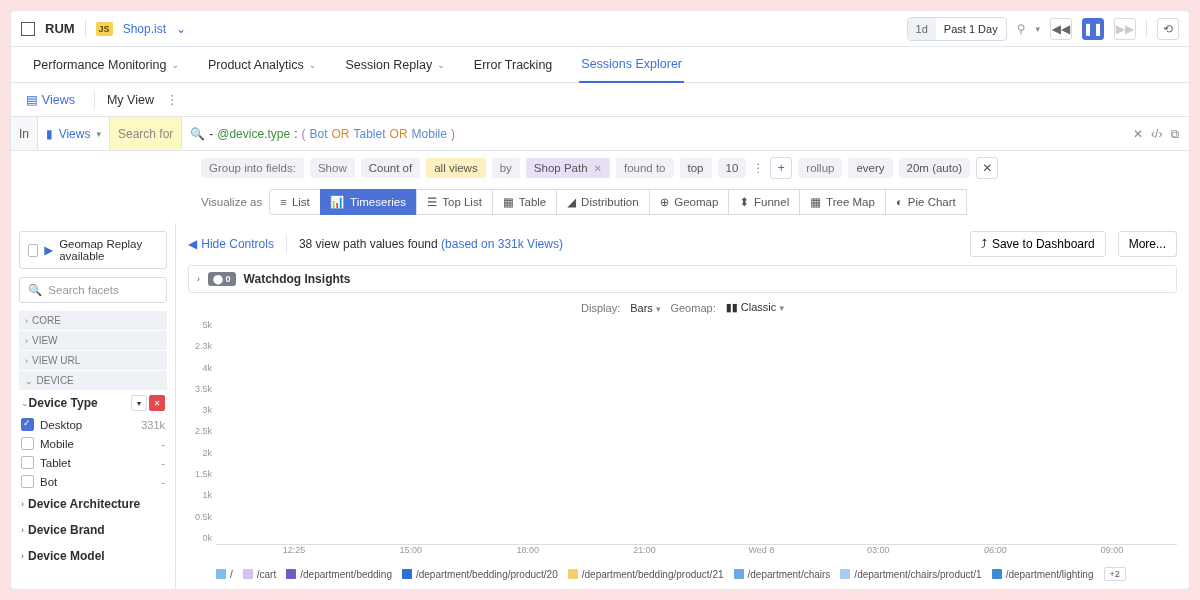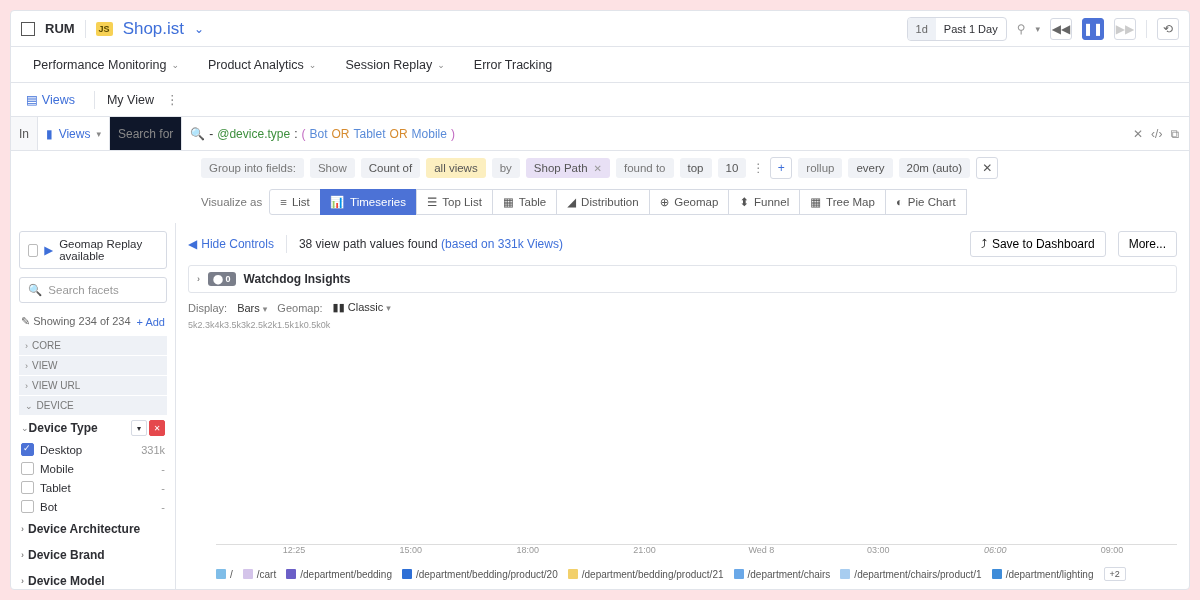--- a/index.html
+++ b/index.html
@@ -2,39 +2,39 @@
 <html><head>
 <meta charset="utf-8">
 <style>
 *{box-sizing:border-box;margin:0;padding:0;font-family:-apple-system,BlinkMacSystemFont,"Segoe UI",Helvetica,Arial,sans-serif}
 body{background:#fde2e4;padding:10px;font-size:12px;color:#2e2f34}
 .app{background:#fff;border:1px solid #e1e4ea;border-radius:4px;height:580px;overflow:hidden;display:flex;flex-direction:column}
 .topbar{display:flex;align-items:center;height:36px;border-bottom:1px solid #e1e4ea;padding:0 10px;gap:10px}
 .rum-icon{width:14px;height:14px;border:1.5px solid #555;display:inline-block}
 .rum{font-weight:600;font-size:13px}
 .js-badge{background:#f7d154;color:#5a4a00;font-size:9px;font-weight:700;padding:2px 3px;border-radius:2px}
-.app-name{color:#3e6fd9;font-weight:500;font-size:17px}
+.app-name{color:#3e6fd9;font-weight:500;font-size:12px}
 .chev{color:#3e6fd9}
 .spacer{flex:1}
 .time-pill{border:1px solid #d6dae3;border-radius:4px;display:flex;align-items:center;height:24px;overflow:hidden}
 .time-pill .seg{padding:0 8px;font-size:11px;line-height:22px}
 .time-pill .seg.active{background:#eef1f6;color:#666}
 .ctrl-btn{width:22px;height:22px;border:1px solid #d6dae3;border-radius:3px;display:flex;align-items:center;justify-content:center;color:#666;background:#fff}
 .ctrl-btn.pause{background:#4c72d6;color:#fff;border-color:#4c72d6}
 .tabs{display:flex;height:36px;border-bottom:1px solid #e1e4ea;padding:0 20px;gap:25px;align-items:center;font-size:12.5px}
 .tab{padding:10px 2px;cursor:pointer;display:flex;align-items:center;gap:5px}
 .tab.active{color:#3e6fd9;border-bottom:2px solid #3e6fd9;margin-bottom:-1px;font-weight:500}
 .subbar{display:flex;height:34px;border-bottom:1px solid #e1e4ea;align-items:center;padding:0 8px;gap:12px;font-size:12.5px}
 .views-link{color:#3e6fd9;display:flex;align-items:center;gap:4px;border:1px solid transparent;padding:4px 6px}
 .body{flex:1;display:flex;flex-direction:column;min-height:0}
 .qrow{display:flex;height:34px;border-bottom:1px solid #e1e4ea;align-items:stretch}
 .qseg{border-right:1px solid #e1e4ea;display:flex;align-items:center;padding:0 8px;color:#555;gap:6px}
 .qseg.in{background:#f7f8fa}
 .views-drop{color:#3e6fd9;font-weight:500}
-.sfor{background:#0f172a;color:#888}
+.sfor{background:#fef9c3;color:#888}
 .query{flex:1;display:flex;align-items:center;padding:0 8px;font-family:Menlo,Consolas,monospace;font-size:12px;gap:4px}
 .query .neg{color:#333}
 .query .attr{color:#3d8f3d}
 .query .paren{color:#c26ac2}
 .query .val{color:#5a8bd8}
 .query .or{color:#d68b2f}
 .q-actions{display:flex;align-items:center;gap:8px;padding:0 10px;color:#888}
 .grp{display:flex;gap:6px;padding:6px 0 6px 190px;align-items:center;flex-wrap:wrap}
 .pill{background:#f0f2f6;border-radius:3px;padding:4px 8px;font-size:11.5px;color:#555;display:inline-flex;align-items:center;gap:4px}
 .pill.lbl{background:#f0f2f6;color:#777}
@@ -67,24 +67,24 @@
 .mini-btn{width:16px;height:16px;border:1px solid #d6dae3;border-radius:2px;font-size:8px;display:flex;align-items:center;justify-content:center}
 .mini-btn.red{background:#e5484d;color:#fff;border-color:#e5484d}
 .main{flex:1;display:flex;flex-direction:column;padding:8px 12px;min-height:0}
 .ctrl-row{display:flex;align-items:center;gap:12px;padding-bottom:8px}
 .hide-ctrl{color:#3e6fd9;font-size:12px;display:flex;align-items:center;gap:4px}
 .found{font-size:12px}
 .found a{color:#3e6fd9;text-decoration:none}
 .btn-outline{border:1px solid #d6dae3;border-radius:3px;padding:5px 10px;font-size:12px;background:#fff;display:flex;align-items:center;gap:5px}
 .watchdog{border:1px solid #e1e4ea;border-radius:3px;padding:6px 8px;display:flex;align-items:center;gap:8px;margin-bottom:6px;font-size:12px;font-weight:600}
 .wd-badge{background:#7a7e8a;color:#fff;font-size:9px;padding:2px 5px;border-radius:3px}
-.disp-row{display:flex;justify-content:flex-start;gap:10px;font-size:11px;color:#777;align-items:center;padding:2px 0 4px}
+.disp-row{display:flex;justify-content:center;gap:10px;font-size:11px;color:#777;align-items:center;padding:2px 0 4px}
 .disp-row .val{color:#333}
 .chart{flex:1;display:flex;min-height:0}
-.yaxis{width:28px;display:flex;justify-content:space-between;font-size:9px;color:#999;text-align:right;padding:2px 4px 18px 0}
+.yaxis{width:28px;display:flex;flex-direction:column;justify-content:space-between;font-size:9px;color:#999;text-align:right;padding:2px 4px 18px 0}
 .plot{flex:1;display:flex;flex-direction:column;min-height:0}
 .bars{flex:1;display:flex;align-items:flex-end;gap:1px;border-bottom:1px solid #ddd}
 .bar{width:12px;display:flex;flex-direction:column-reverse}
 .seg-b{width:100%}
 .xaxis{height:16px;display:flex;font-size:9px;color:#999;position:relative}
 .xlbl{position:absolute;transform:translateX(-50%)}
 .legend{display:flex;gap:10px;font-size:10px;color:#555;padding:6px 0 0 28px;align-items:center;flex-wrap:wrap}
 .lg-item{display:flex;align-items:center;gap:4px}
 .lg-sw{width:10px;height:10px;border-radius:1px}
 .more-lg{border:1px solid #d6dae3;padding:1px 5px;border-radius:2px;font-size:9px}
@@ -115,20 +115,21 @@
     <div class="ctrl-btn" style="color:#ccc">▶▶</div>
     <div class="sep"></div>
     <div class="ctrl-btn">⟲</div>
   </div>
 
   <div class="tabs" id="main-tabs">
       <div class="tab">Performance Monitoring <span class="chev-sm">⌄</span></div>
       <div class="tab">Product Analytics <span class="chev-sm">⌄</span></div>
       <div class="tab">Session Replay <span class="chev-sm">⌄</span></div>
       <div class="tab">Error Tracking</div>
+      <div class="tab active">Sessions Explorer</div>
     </div>
 
   <div class="subbar">
     <span class="views-link">▤ <span>Views</span></span>
     <div class="sep"></div>
     <span>My View</span>
     <span style="color:#888">⋮</span>
   </div>
 
   <div class="body">
@@ -205,24 +206,20 @@
 
       <div class="sidebar">
         <div class="sr-box">
           <span class="cb" style="width:13px;height:13px;border:1px solid #bbb;border-radius:2px"></span>
           <span class="play-icon">▶</span>
           <span>Geomap Replay available</span>
         </div>
         <div class="search-fac">
           <span>🔍</span>
           <span>Search facets</span>
-        </div>
-        <div class="showing">
-          <span>✎ <span>Showing 234 of 234</span></span>
-          <span class="add-link">+ Add</span>
         </div>
         <div id="facet-groups">
             <div class="facet-grp"><span class="chev-sm">›</span>CORE</div>
             <div class="facet-grp"><span class="chev-sm">›</span>VIEW</div>
             <div class="facet-grp"><span class="chev-sm">›</span>VIEW URL</div>
             <div class="facet-grp"><span class="chev-sm">⌄</span>DEVICE</div>
           </div>
         <div class="dtype-hdr">
           <span class="chev-sm">⌄</span>
           <span class="nm">Device Type</span>

